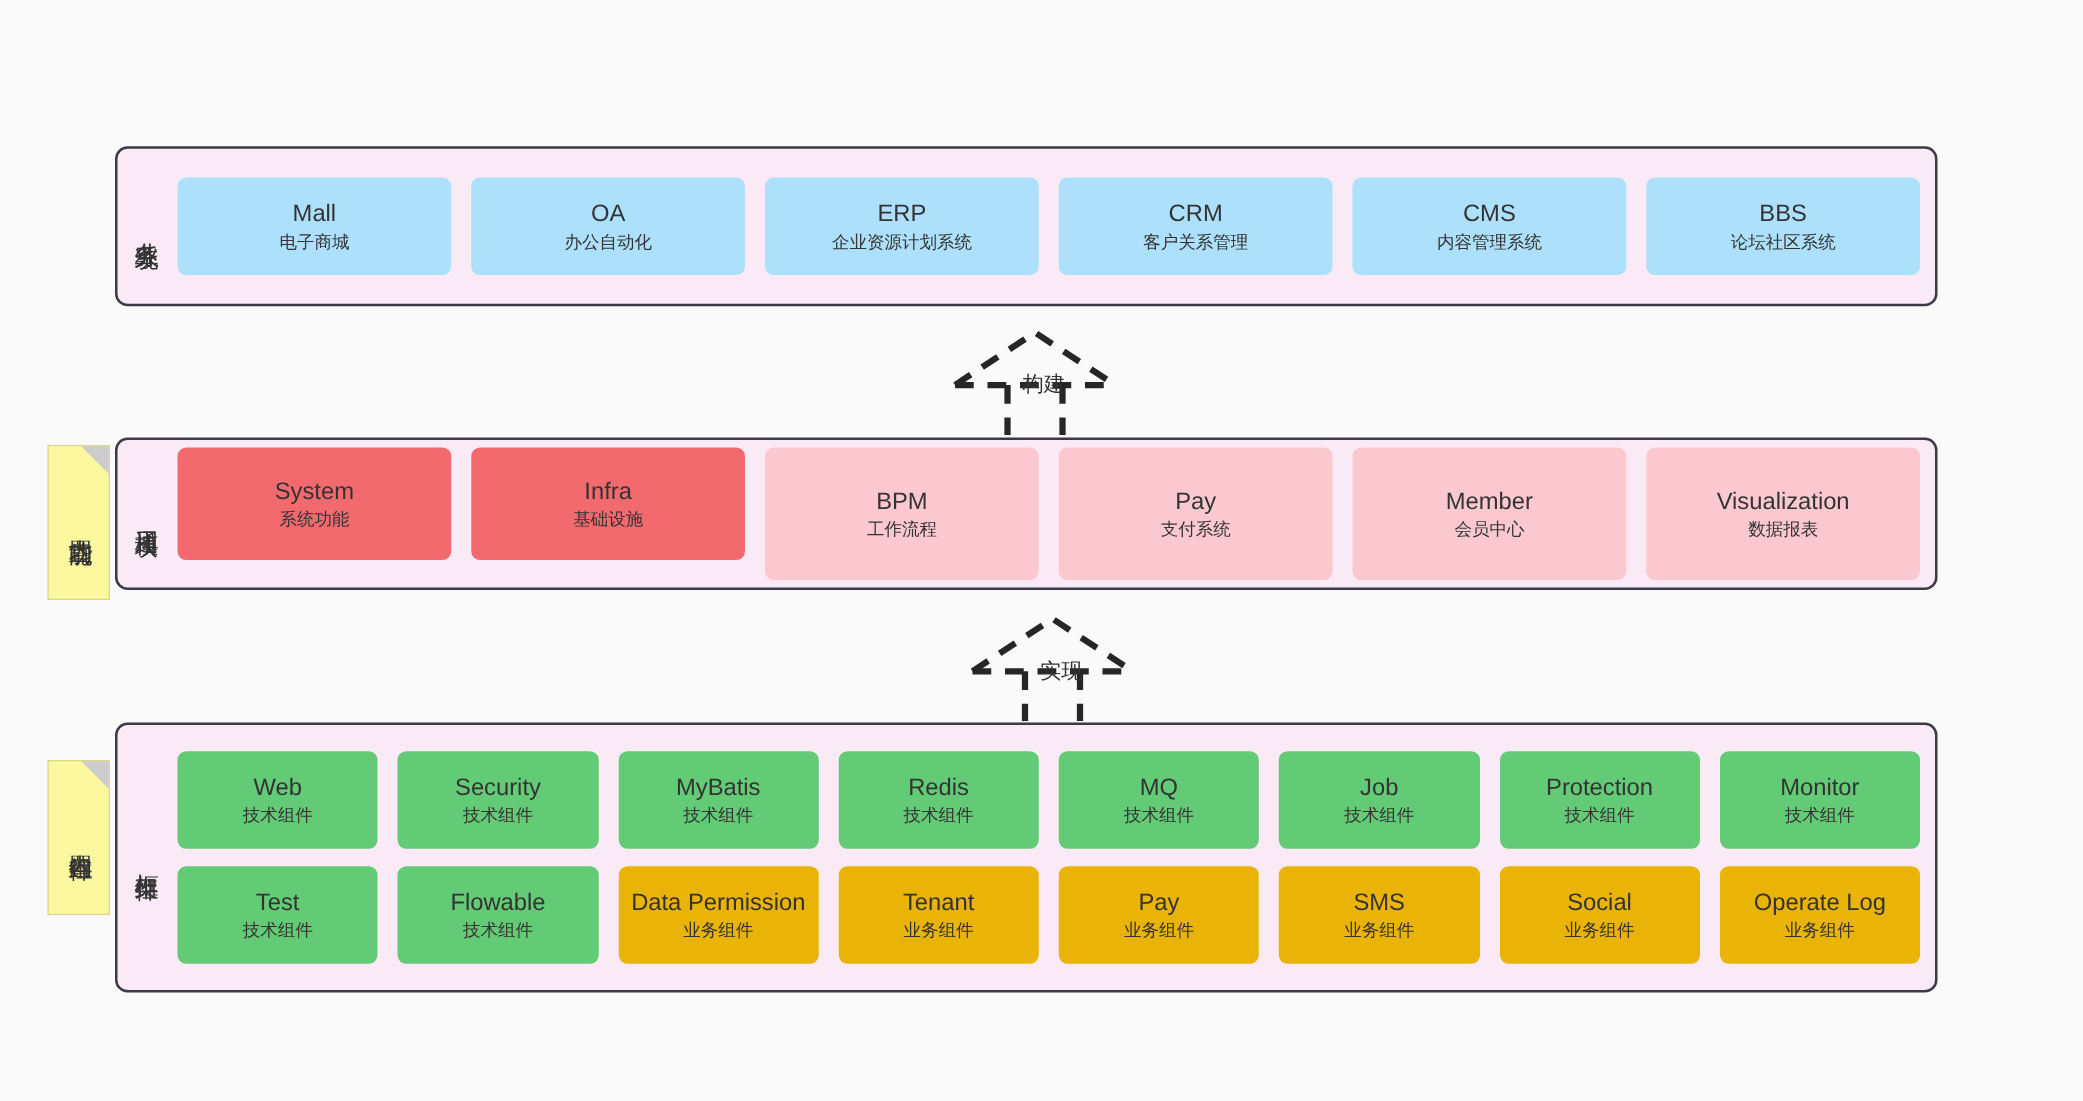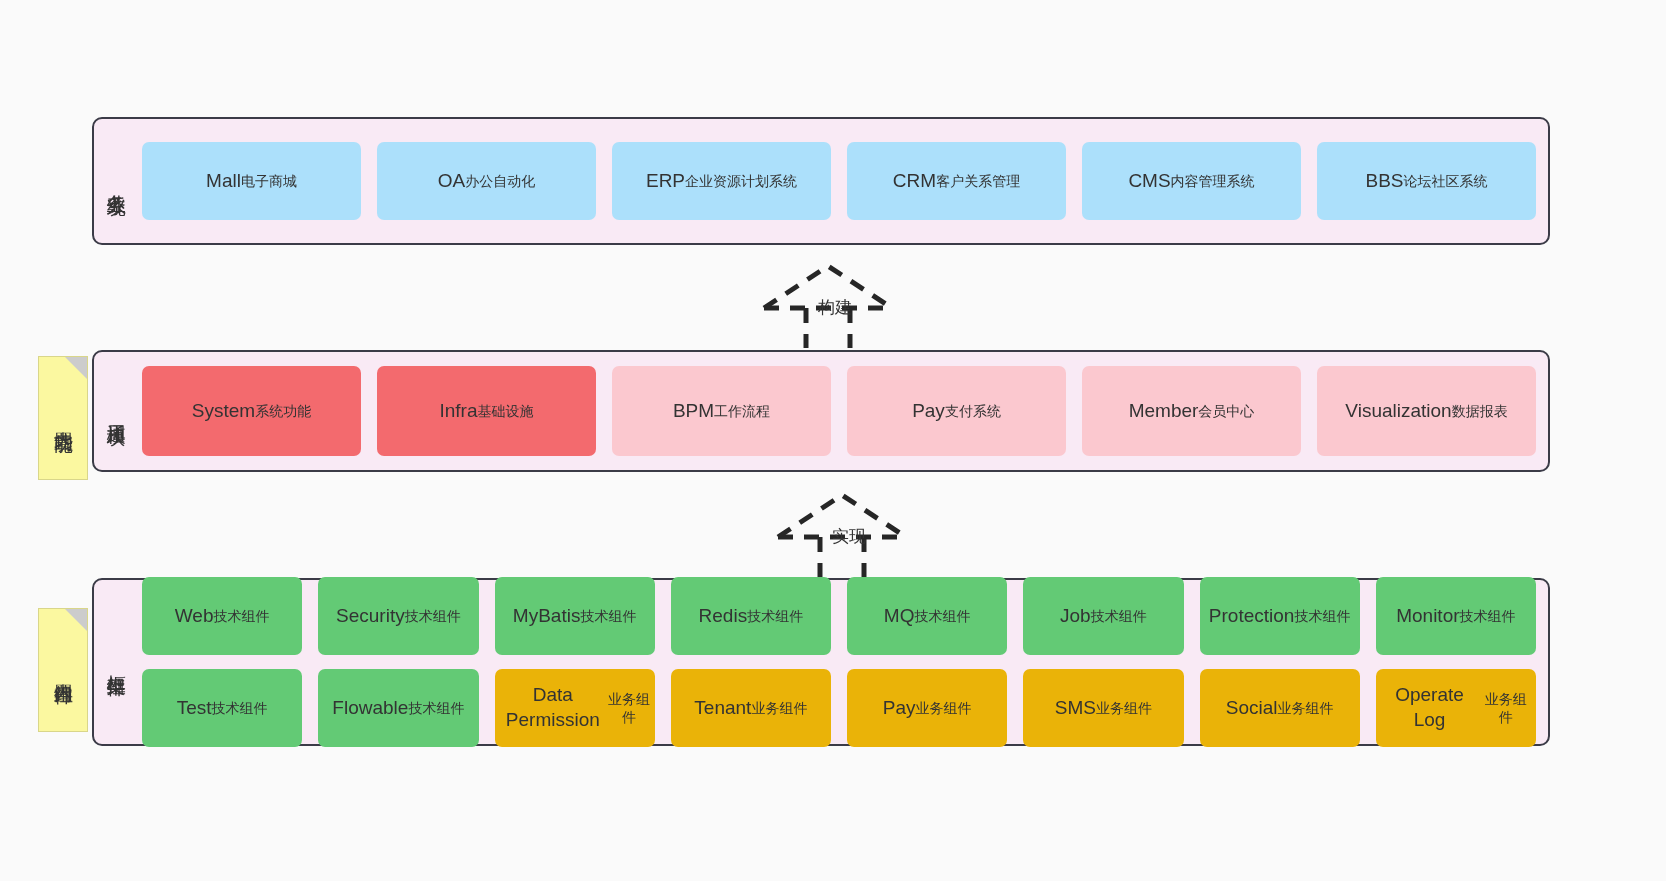--- a/index.html
+++ b/index.html
@@ -68,41 +68,41 @@
     flex-direction: column;
     gap: 14px;
     width: 100%;
   }
 
   
   .card {
     flex: 1 1 0;
     border-radius: 7px;
     display: flex;
-    flex-direction: row;
+    flex-direction: column;
     align-items: center;
     justify-content: center;
     text-align: center;
     box-sizing: border-box;
     padding: 6px 4px;
   }
   .card .t1 {
     font-size: 19px;
     line-height: 1.3;
     color: #333333;
   }
   .card .t2 {
     font-size: 14px;
     line-height: 1.3;
     color: #333333;
   }
 
   .card.blue      { background: #ace0fb; height: 78px; }
   .card.red       { background: #f36a6e; height: 90px; }
-  .card.pink      { background: #fbc8cf; height: 90px; }
+  .card.pink      { background: #fbc8cf; height: 106px; }
   .card.green     { background: #63ca75; height: 78px; }
   .card.lightgreen{ background: #eab308; height: 78px; }
 
   
   .note {
     position: absolute;
     background: #fbf8a0;
     border: 1px solid #d9d68a;
     box-sizing: border-box;
     display: flex;
@@ -229,21 +229,21 @@
       <path d="M 50 50 L 50 90 M 94 50 L 94 90" fill="none" stroke="#262626" stroke-width="5" stroke-dasharray="15,11" stroke-linecap="butt"></path>
     </svg>
     <div class="label" style="left:62px; top:38px;">实现</div>
   </div>
 
   <div class="note" style="left:38px; top:608px; width:50px; height:124px;">
     <span class="fold"></span>
     <span>内置组件</span>
   </div>
 
-  <div class="layer" id="layer-framework" style="left:92px; top:578px; width:1458px; height:168px;">
+  <div class="layer" id="layer-framework" style="left:92px; top:578px; width:1458px; height:216px;">
     <div class="layer-title">框架组件</div>
     <div class="layer-body">
       <div class="rows">
 
         <div class="row">
           <div class="card green">
             <div class="t1">Web</div>
             <div class="t2">技术组件</div>
           </div>
           <div class="card green">

